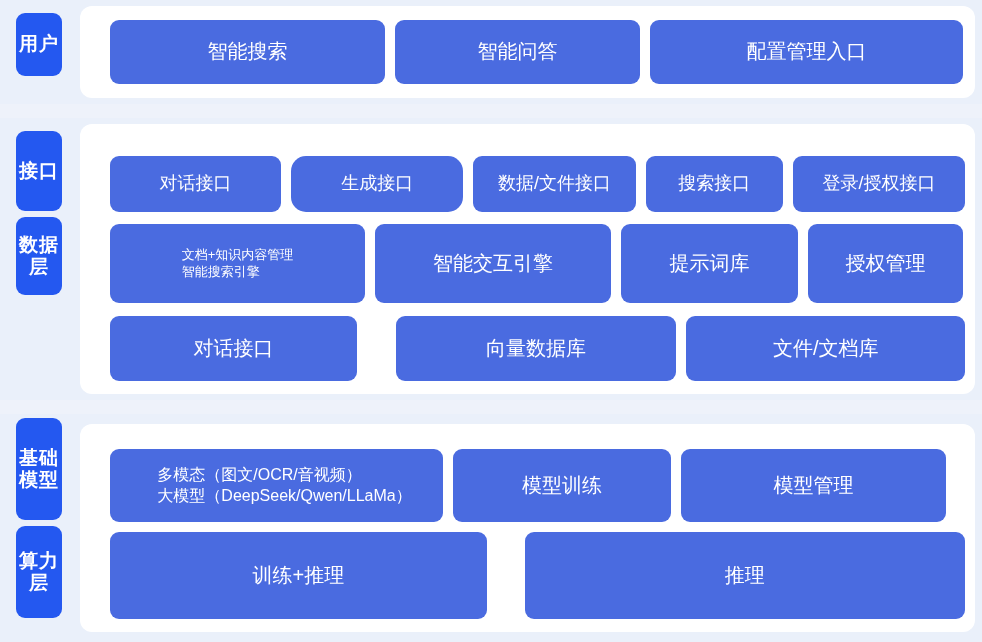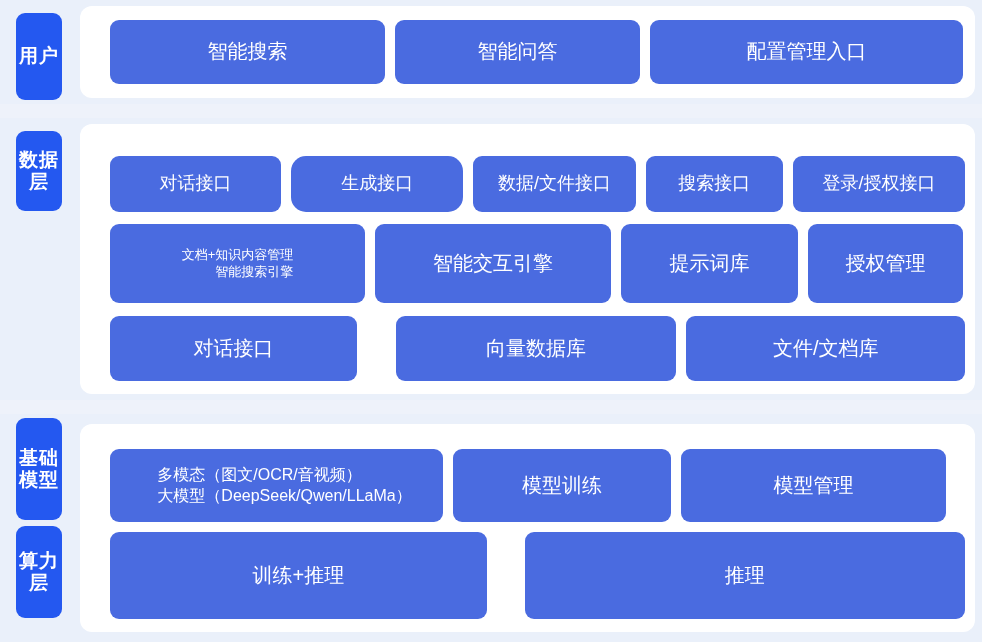--- a/index.html
+++ b/index.html
@@ -57,21 +57,21 @@
     text-align: center;
     width: 46px;
     box-sizing: border-box;
     writing-mode: horizontal-tb;
     word-break: break-all;
     padding: 2px;
   }
 
   
   #band-user .tab-col { top: 13px; height: 87px; }
-  #band-user .tab { height: 87px; }
+  #band-user .tab { height: 63px; }
 
   
   #band-middle .tab-col { top: 13px; height: 256px; gap: 6px; }
   #band-middle .tab:nth-child(1) { height: 80px; }
   #band-middle .tab:nth-child(2) { height: 78px; }
   #band-middle .tab:nth-child(3) { height: 86px; }
 
   
   #band-bottom .tab-col { top: 4px; height: 200px; gap: 6px; }
   #band-bottom .tab:nth-child(1) { height: 102px; }
@@ -100,21 +100,21 @@
   }
 
   
   .box {
     background: #4a6be0;
     border-radius: 9px;
     color: #ffffff;
     display: flex;
     align-items: center;
     justify-content: center;
-    text-align: right;
+    text-align: left;
     font-size: 20px;
     line-height: 1.28;
     box-sizing: border-box;
     padding: 2px 6px;
     white-space: pre-line;
   }
   .box.small  { font-size: 18px; }
   .box.multi  { font-size: 13px; }
   .box.bigml  { font-size: 16px; text-align: left; padding-left: 22px; }
 
@@ -166,20 +166,21 @@
       <div class="row" id="row-user">
         <div class="box">智能搜索</div>
         <div class="box">智能问答</div>
         <div class="box">配置管理入口</div>
       </div>
     </div>
   </div>
 
   <div class="band" id="band-middle">
     <div class="tab-col">
+      <div class="tab">接口</div>
       <div class="tab">数据层</div>
     </div>
     <div class="panel">
 
       <div class="row" id="row-interface">
         <div class="box small">对话接口</div>
         <div class="box small">生成接口</div>
         <div class="box small">数据/文件接口</div>
         <div class="box small">搜索接口</div>
         <div class="box small">登录/授权接口</div>

